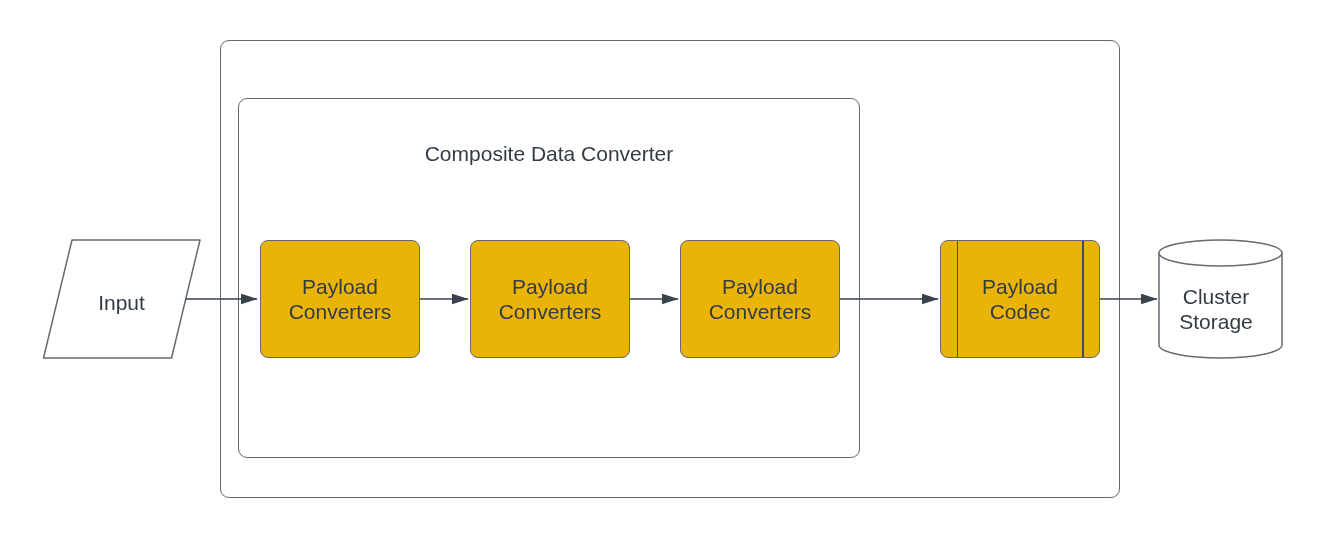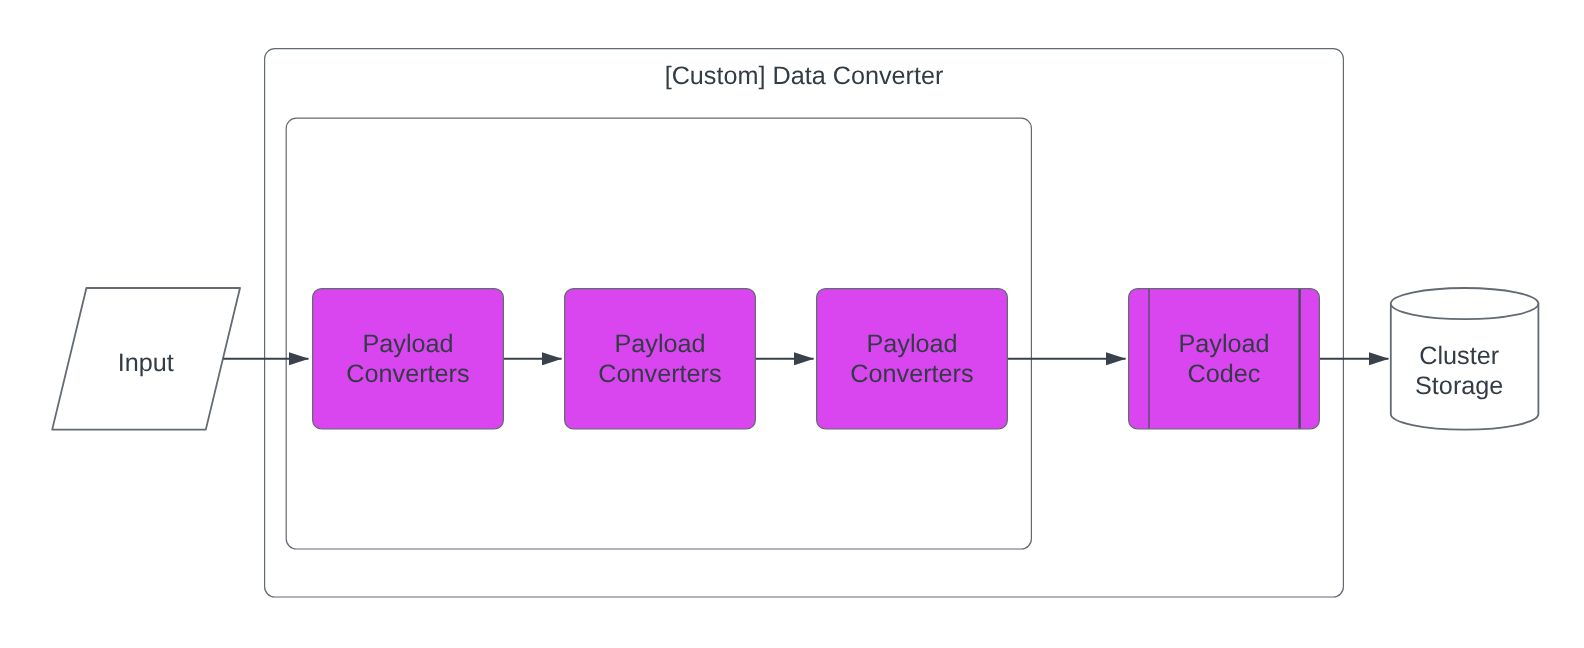--- a/index.html
+++ b/index.html
@@ -29,21 +29,21 @@
     position:absolute;
     text-align:center;
     font-size:21px;
     line-height:25px;
     color:var(--text);
   }
   .node{
     position:absolute;
     border:1.5px solid var(--border);
     border-radius:8px;
-    background:#d946ef;
+    background:#eab308;
     box-sizing:border-box;
     display:flex;
     align-items:center;
     justify-content:center;
     text-align:center;
     font-size:21px;
     line-height:25px;
     white-space:pre-line;
   }
   .shape-label{
@@ -67,23 +67,23 @@
     left:0;top:0;
     width:1320px;height:540px;
   }
 </style>
 </head>
 <body>
 
 <div id="canvas">
 
   <div class="cbox" style="left:220px;top:40px;width:900px;height:458px;"></div>
-  <div class="ctitle" style="left:220px;top:51px;width:900px;">[Custom] Data Converter</div>
 
   <div class="cbox" style="left:238px;top:98px;width:622px;height:360px;"></div>
+  <div class="ctitle" style="left:238px;top:141px;width:622px;">Composite Data Converter</div>
 
   <svg id="connector-layer" viewBox="0 0 1320 540" xmlns="http://www.w3.org/2000/svg">
     <defs>
       <marker id="arrowhead" markerUnits="userSpaceOnUse" markerWidth="17" markerHeight="11" refX="16.5" refY="5.5" orient="auto">
         <path d="M0,0 L17,5.5 L0,11 Z" fill="#39414d"></path>
       </marker>
     </defs>
 
     <polygon points="72,240 200,240 171.5,358 43.5,358" fill="#ffffff" stroke="#636a72" stroke-width="1.5" stroke-linejoin="round"></polygon>
 

